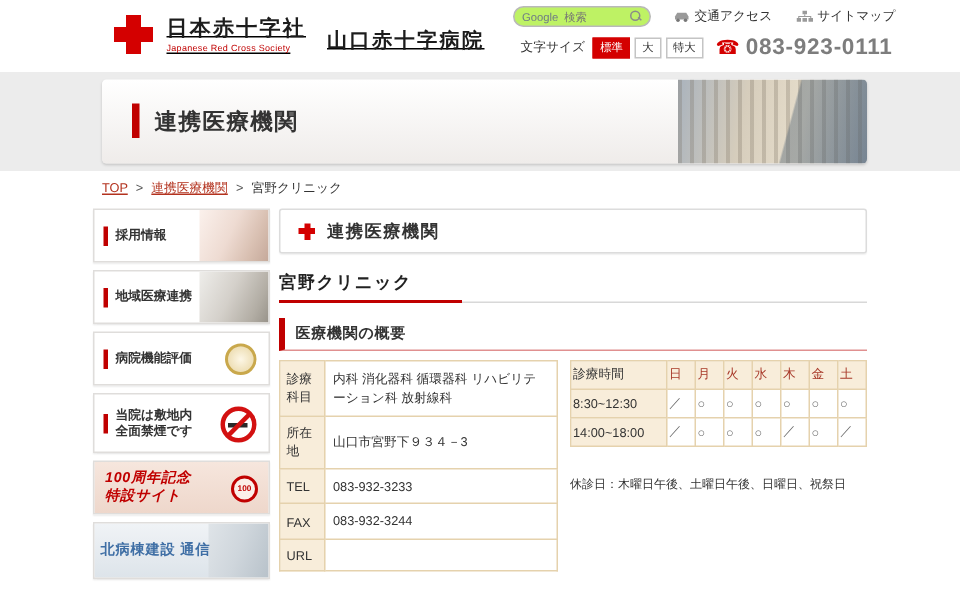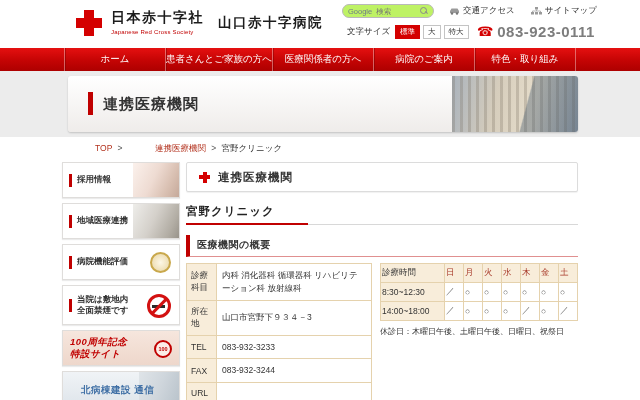--- a/index.html
+++ b/index.html
@@ -2,21 +2,21 @@
 <html><head>
 <meta charset="utf-8">
 <style>
   * { margin: 0; padding: 0; box-sizing: border-box; }
   html, body { width: 640px; height: 400px; overflow: hidden; }
   body { font-family: "Liberation Sans", "DejaVu Sans", sans-serif; background: #fff; }
   .page { position: relative; width: 640px; height: 400px; overflow: hidden; }
 
   
   .top { position: relative; height: 48px; background: #fff; }
-  .logo { position: absolute; left: 76px; top: 8px; display: flex; align-items: center; }
+  .logo { position: absolute; left: 76px; top: 8px; display: flex; align-items: flex-end; text-decoration: underline; }
   .cross-icon { position: relative; width: 26px; height: 26px; margin-top: 2px; }
   .cross-icon::before { content: ""; position: absolute; left: 8px; top: 0; width: 10px; height: 26px; background: #d40000; }
   .cross-icon::after  { content: ""; position: absolute; left: 0; top: 8px; width: 26px; height: 10px; background: #d40000; }
   .org { margin-left: 9px; }
   .org-name { font-size: 14px; font-weight: bold; color: #1c1c1c; letter-spacing: 1.5px; }
   .org-en { font-size: 6px; color: #c00000; margin-top: 2px; letter-spacing: .2px; }
   .hospital-name { font-size: 13.5px; font-weight: bold; color: #1c1c1c; margin-left: 14px; margin-top: 1px; letter-spacing: 1.5px; }
 
   .search-box { position: absolute; left: 342px; top: 4px; width: 92px; height: 14px; border: 1px solid #b9b9b9; border-radius: 8px; background: #bef264; display: flex; align-items: center; padding: 0 5px; }
   .search-brand { font-size: 7.5px; color: #6f7b86; margin-right: 4px; }
@@ -48,21 +48,21 @@
   .pb-bar { position: absolute; left: 20px; top: 16px; width: 5px; height: 23px; background: #c00000; }
   .pb-title { position: absolute; left: 35px; top: 19px; font-size: 15px; font-weight: bold; color: #333; letter-spacing: 1px; }
   .pb-photo { position: absolute; right: 0; top: 0; width: 126px; height: 56px;
     background:
       linear-gradient(105deg, rgba(0,0,0,0) 58%, rgba(70,90,110,.40) 59%),
       repeating-linear-gradient(90deg, rgba(120,110,95,.28) 0 3px, rgba(255,255,255,0) 3px 8px),
       linear-gradient(100deg, #aab3bd 0%, #d6cdbc 35%, #e6ddcb 65%, #97a1ab 100%); }
 
   
   .breadcrumb { margin: 6px 0 0 68px; font-size: 8.5px; color: #555; }
-  .breadcrumb .crumb-link { color: #b3321e; cursor: pointer; margin-left: 27px; }
+  .breadcrumb .crumb-link { color: #b3321e; text-decoration: underline; cursor: pointer; }
   .breadcrumb .crumb-sep { margin: 0 3px; color: #555; }
   .breadcrumb .crumb-current { color: #333; }
 
   
   .content { display: flex; gap: 6px; margin: 7px 62px 0 62px; }
   .sidebar { width: 118px; flex: none; display: flex; flex-direction: column; gap: 5px; }
   .side-banner { position: relative; height: 36px; background: #fff; border: 1px solid #dfdddb; box-shadow: 0 1px 1px rgba(0,0,0,.08); display: flex; align-items: center; overflow: hidden; cursor: pointer; }
   .sb-bar { flex: none; width: 3px; height: 13px; background: #c00000; margin: 0 5px 0 6px; }
   .sb-label { position: relative; z-index: 1; font-size: 8.5px; font-weight: bold; color: #333; line-height: 1.3; }
   .sb-photo { position: absolute; right: 0; top: 0; bottom: 0; width: 46px; }
@@ -70,21 +70,21 @@
   .sb-coop .sb-photo { background: linear-gradient(115deg, #eeedea 0%, #d4d0ca 45%, #b2ada4 80%, #98938a 100%); }
   .emblem-eval { position: absolute; right: 8px; top: 7px; width: 21px; height: 21px; border-radius: 50%; border: 2px solid #c9a84c; background: radial-gradient(#fdf7e6, #e8d5a2); }
   .sb-nosmoke { height: 40px; }
   .nosmoke-icon { position: absolute; right: 8px; top: 8px; width: 24px; height: 24px; border: 3px solid #d31111; border-radius: 50%; }
   .nosmoke-icon::before { content: ""; position: absolute; left: 2px; top: 8px; width: 13px; height: 3px; background: #2a2a2a; }
   .nosmoke-icon::after { content: ""; position: absolute; left: -1px; top: 8px; width: 20px; height: 3px; background: #d31111; transform: rotate(-45deg); }
   .sb-anniv { background: linear-gradient(#f6e6dd, #eed7cb); }
   .sb-anniv .sb-label { color: #c00000; font-size: 9.5px; font-style: italic; letter-spacing: .5px; margin-left: 7px; }
   .emblem-100 { position: absolute; right: 7px; top: 9px; width: 18px; height: 18px; border-radius: 50%; border: 2px solid #c00000; color: #c00000; font-size: 5.5px; font-weight: bold; display: flex; align-items: center; justify-content: center; background: #fbeee8; }
   .sb-ward { height: 38px; background: linear-gradient(#f0f3f6, #dde4ea); }
-  .sb-ward .sb-label { color: #3f6fa5; font-size: 9.5px; margin-left: 18px; letter-spacing: .5px; }
+  .sb-ward .sb-label { color: #3f6fa5; font-size: 9.5px; margin-left: 4px; letter-spacing: .5px; }
   .sb-ward .sb-photo { width: 40px; background: linear-gradient(110deg, #dfe4e8 0%, #cfd6dc 50%, #b8c2ca 100%); }
 
   
   .main { flex: 1; min-width: 0; }
   .category-box { height: 30px; border: 1px solid #dcdcdc; border-radius: 2px; background: #fff; box-shadow: 0 1px 1px rgba(0,0,0,.06); display: flex; align-items: center; gap: 8px; padding: 0 12px; }
   .cross-sm { position: relative; width: 11px; height: 11px; flex: none; }
   .cross-sm::before { content: ""; position: absolute; left: 3.5px; top: 0; width: 4px; height: 11px; background: #d40000; }
   .cross-sm::after { content: ""; position: absolute; left: 0; top: 3.5px; width: 11px; height: 4px; background: #d40000; }
   .category-title { font-size: 11.5px; font-weight: bold; color: #333; letter-spacing: 1px; }
 
@@ -98,21 +98,21 @@
   table.info th { width: 30px; background: #f8edda; border: 1px solid #e5d2ad; font-size: 8.5px; font-weight: normal; color: #333; text-align: left; padding: 5px 4px; vertical-align: middle; }
   table.info td { border: 1px solid #e5d2ad; background: #fff; font-size: 8.5px; color: #333; padding: 5px 5px; line-height: 1.5; }
 
   .hours-wrap { margin-left: auto; width: 198px; flex: none; }
   table.hours { border-collapse: collapse; width: 100%; }
   table.hours th, table.hours td { border: 1px solid #e5d2ad; font-size: 8.5px; padding: 3px 1px; text-align: left; }
   table.hours .time-head { width: 64px; background: #f8edda; font-weight: normal; color: #333; }
   table.hours .day { background: #f8edda; color: #a83a2a; font-weight: normal; }
   table.hours .time { background: #f8edda; color: #333; }
   table.hours .mark { background: #fff; color: #666; }
-  .closed-note { margin-top: 5px; font-size: 8px; color: #333; }
+  .closed-note { margin-top: 19px; font-size: 8px; color: #333; }
 </style>
 </head>
 <body>
 
 <div class="page">
 
   <div class="top">
     <div class="logo">
       <span class="cross-icon"></span>
       <span class="org">
@@ -155,27 +155,20 @@
       <button class="size-btn">大</button>
       <button class="size-btn">特大</button>
     </div>
 
     <div class="phone">
       <span class="phone-icon">☎</span>
       <span class="phone-number">083-923-0111</span>
     </div>
   </div>
 
-  <div class="nav">
-    <div class="nav-item">ホーム</div>
-    <div class="nav-item">患者さんとご家族の方へ</div>
-    <div class="nav-item">医療関係者の方へ</div>
-    <div class="nav-item">病院のご案内</div>
-    <div class="nav-item">特色・取り組み</div>
-  </div>
 
   <div class="banner-band">
     <div class="page-banner">
       <span class="pb-bar"></span>
       <span class="pb-title">連携医療機関</span>
       <span class="pb-photo"></span>
     </div>
   </div>
 
   <div class="breadcrumb">

